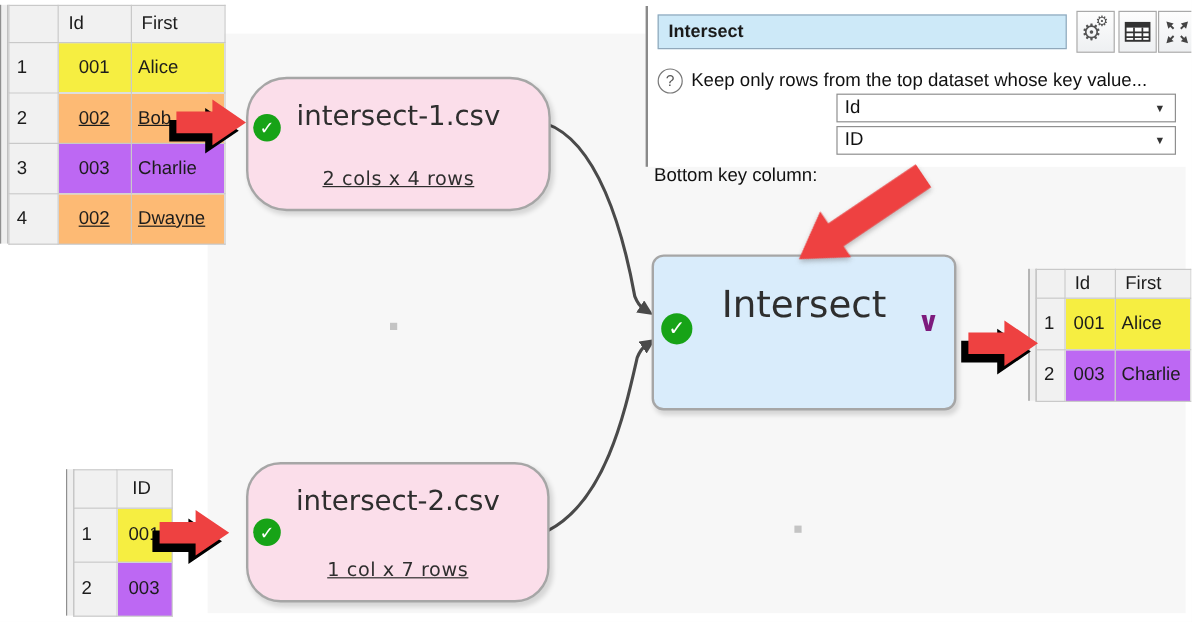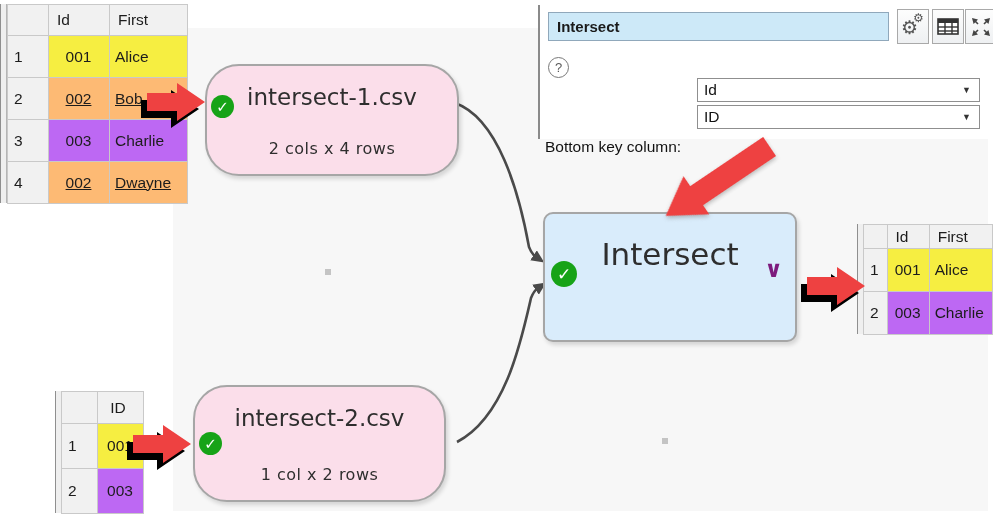--- a/index.html
+++ b/index.html
@@ -12,21 +12,21 @@
   
   .edges{position:absolute;left:0;top:0;width:993px;height:518px;pointer-events:none;}
 
   
   .node{position:absolute;border:2px solid #a6a6a6;box-shadow:2px 3px 4px rgba(0,0,0,.14);
         font-family:"DejaVu Sans",sans-serif;color:#2e2e2e;text-align:center;}
   .node-pink{background:#fbdeea;border-radius:34px;}
   .node-blue{background:#d9ecfb;border-radius:10px;}
   .node-title{position:absolute;left:0;right:0;top:18px;font-size:23px;}
   .node3 .node-title{top:22px;font-size:31px;}
-  .node-sub{position:absolute;left:0;right:0;bottom:16px;font-size:16px;letter-spacing:.5px;}
+  .node-sub{position:absolute;left:0;right:0;bottom:16px;font-size:16px;letter-spacing:.5px;text-decoration:underline;}
   .check{position:absolute;background:#17a317;color:#fff;border-radius:50%;
          display:flex;align-items:center;justify-content:center;font-weight:bold;}
   .check-sm{width:23px;height:23px;font-size:15px;}
   .check-lg{width:26px;height:26px;font-size:17px;}
   .chevron{position:absolute;right:12px;top:44px;color:#7d1b7d;font-size:23px;font-weight:bold;line-height:1;}
 
   
   .ra{position:absolute;overflow:visible;}
 
   
@@ -82,23 +82,23 @@
     <path d="M455,103 C498,118 519,192 529,247 C531,252 533,255 536,257" fill="none" stroke="#4a4a4a" stroke-width="2.6" marker-end="url(#ah)"></path>
     <path d="M457,442 C505,417 521,342 531,298 C533,293 535,290 538,288" fill="none" stroke="#4a4a4a" stroke-width="2.6" marker-end="url(#ah)"></path>
   </svg>
 
   <div class="node node-pink" style="left:205px;top:64px;width:250px;height:108px;">
     <div class="node-title">intersect-1.csv</div>
     <div class="node-sub">2 cols x 4 rows</div>
     <div class="check check-sm" style="left:4px;top:29px;">✓</div>
   </div>
 
-  <div class="node node-pink" style="left:193px;top:385px;width:249px;height:113px;">
+  <div class="node node-pink" style="left:205px;top:385px;width:249px;height:113px;border-radius:29px;">
     <div class="node-title">intersect-2.csv</div>
-    <div class="node-sub">1 col x 2 rows</div>
+    <div class="node-sub">1 col x 7 rows</div>
     <div class="check check-sm" style="left:4px;top:45px;">✓</div>
   </div>
 
   <div class="node node-blue node3" style="left:543px;top:212px;width:250px;height:126px;">
     <div class="node-title">Intersect</div>
     <div class="check check-lg" style="left:6px;top:47px;">✓</div>
     <div class="chevron">∨</div>
   </div>
 
   <div class="vstrip" style="left:0;top:4px;height:199px;"></div>
@@ -206,20 +206,21 @@
           <line x1="7" y1="13" x2="3.5" y2="16.5"></line>
             <path d="M1,19 L7,17.4 L2.6,13 z" stroke="none"></path>
           <line x1="13" y1="13" x2="16.5" y2="16.5"></line>
             <path d="M19,19 L13,17.4 L17.4,13 z" stroke="none"></path>
         </g>
       </svg>
     </div>
 
     <div class="help-row">
       <span class="help-circle">?</span>
+      <span>Keep only rows from the top dataset whose key value...</span>
     </div>
 
     <div class="dropdown" style="top:73px;">
       <span>Id</span>
       <span class="dd-arrow">▼</span>
     </div>
 
     <div class="field-label" style="top:100px;margin-top:30px;">Bottom key column:</div>
     <div class="dropdown" style="top:100px;">
       <span>ID</span>

